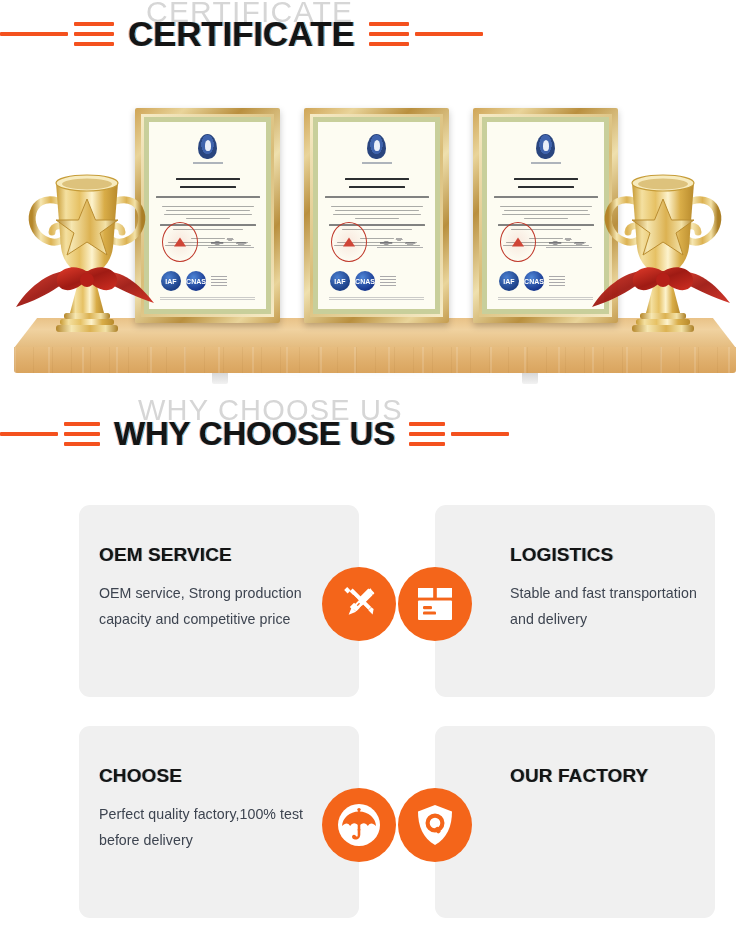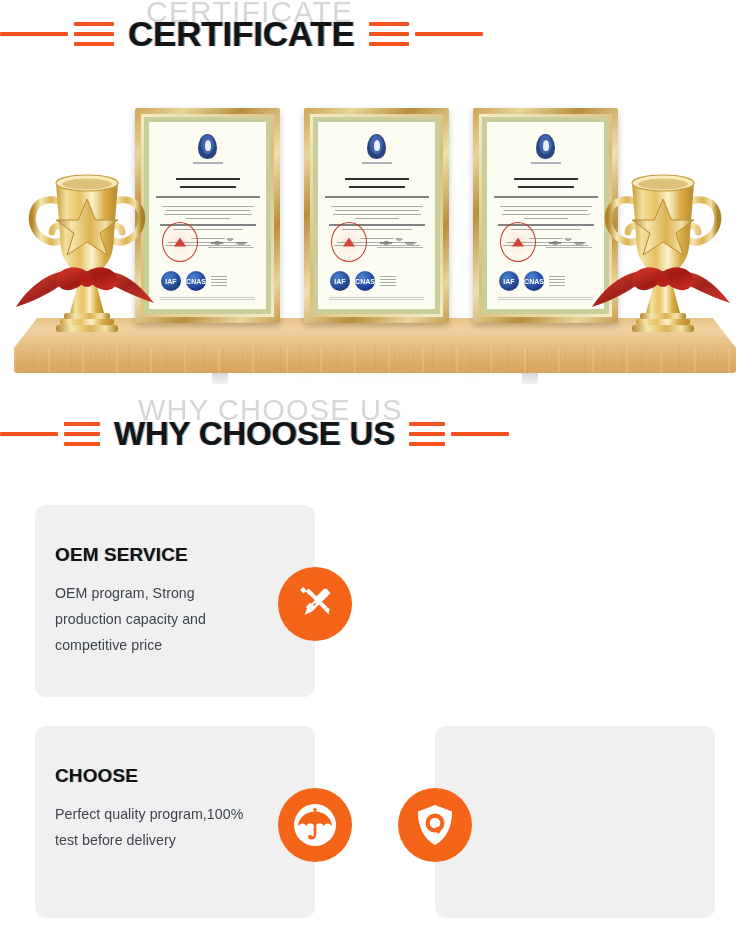--- a/index.html
+++ b/index.html
@@ -222,21 +222,21 @@
   .cert-footline { position: absolute; left: 11px; right: 11px; bottom: 7px; }
   .cert-footline i { display: block; height: 1px; background: #9a9a9f; opacity: .5; margin-bottom: 1.6px; }
 
   
   .trophy { position: absolute; bottom: 58px; width: 150px; height: 205px; }
   .trophy.left  { left: 12px; }
   .trophy.right { right: 12px; }
 
   
   #features { position: absolute; top: 505px; left: 0; width: 750px; }
-  .card-row { position: relative; height: 192px; }
+  .card-row { position: relative; height: 192px; margin-left: 44px; }
   .card-row + .card-row { margin-top: 29px; }
 
   .card {
     position: absolute;
     width: 280px; height: 192px;
     background: #f0f0f0;
     border-radius: 11px;
   }
   .card.pos-left  { left: 35px; }
   .card.pos-right { right: 35px; }
@@ -517,21 +517,21 @@
   </div>
 </div>
 
 <div id="features">
 
   <div class="card-row">
 
     <div class="card pos-left">
       <div class="card-text">
         <div class="card-title">OEM SERVICE</div>
-        <div class="card-desc">OEM program, Strong production capacity and competitive price</div>
+        <div class="card-desc">OEM service, Strong production capacity and competitive price</div>
       </div>
       <div class="card-icon">
         <svg width="42" height="42" viewBox="0 0 42 42">
           <g fill="#ffffff">
 
             <path d="M11.6 8.4 L14.6 5.4 L33.2 24 L30.2 27 Z" transform="rotate(0 21 21)"></path>
             <path d="M9.6 10.4 L12.6 7.4 L9.2 4 L6.2 7 Z"></path>
             <path d="M33.4 24.2 L30.4 27.2 L34.6 31.4 L35.6 25.9 Z"></path>
 
             <path d="M30.4 5.4 L33.4 8.4 L14.8 27 L11.8 24 Z"></path>
@@ -557,45 +557,65 @@
             <rect x="18.6" y="8.2" width="3.2" height="1.4"></rect>
             <rect x="18.6" y="12.2" width="3.2" height="1.4"></rect>
             <rect x="18.6" y="16.2" width="3.2" height="1.4"></rect>
             <rect x="18.6" y="20.2" width="3.2" height="1.4"></rect>
             <rect x="18.6" y="24.2" width="3.2" height="1.4"></rect>
           </g>
         </svg>
       </div>
     </div>
 
+    <div class="card pos-right">
+      <div class="card-text">
+        <div class="card-title">LOGISTICS</div>
+        <div class="card-desc">Stable and fast transportation and delivery</div>
+      </div>
+      <div class="card-icon">
+        <svg width="42" height="40" viewBox="0 0 42 40">
+          <g fill="#ffffff">
+            <path d="M4 4 L19.2 4 L19.2 13.6 L4 13.6 Z"></path>
+            <path d="M22.8 4 L38 4 L38 13.6 L22.8 13.6 Z"></path>
+            <rect x="4" y="16.4" width="34" height="19.6" rx="1"></rect>
+          </g>
+          <g fill="#f4651a">
+            <rect x="9" y="22" width="9" height="3.2" rx="1.2"></rect>
+            <rect x="9" y="27.4" width="13" height="3.2" rx="1.2"></rect>
+          </g>
+        </svg>
+      </div>
+    </div>
 
   </div>
 
   <div class="card-row">
 
     <div class="card pos-left">
       <div class="card-text">
         <div class="card-title">CHOOSE</div>
-        <div class="card-desc">Perfect quality program,100% test before delivery</div>
+        <div class="card-desc">Perfect quality factory,100% test before delivery</div>
       </div>
       <div class="card-icon">
         <svg width="52" height="52" viewBox="0 0 52 52">
           <circle cx="26" cy="26" r="21" fill="#ffffff"></circle>
           <g fill="#f4651a">
             <path d="M26 12.5 C16.5 12.5 9.5 19 9 27 C12 24 14.8 23.3 17.2 27 C19.4 23.4 22.6 23.1 26 27 C29.4 23.1 32.6 23.4 34.8 27 C37.2 23.3 40 24 43 27 C42.5 19 35.5 12.5 26 12.5 Z"></path>
             <rect x="24.7" y="12" width="2.6" height="20" rx="1.1"></rect>
             <path d="M24.7 30 L27.3 30 L27.3 35.5 C27.3 39.2 24.2 41.4 21 40.3 C19.3 39.7 18.6 38 19.3 36.7 C20 35.5 21.5 35.4 22.3 36.2 C23 36.9 23.2 37.6 24 37.6 C24.5 37.6 24.7 37.1 24.7 36.3 Z"></path>
             <circle cx="26" cy="10.6" r="1.7"></circle>
           </g>
         </svg>
       </div>
     </div>
 
     <div class="card pos-right">
       <div class="card-text">
+        <div class="card-title">OUR FACTORY</div>
       </div>
       <div class="card-icon">
         <svg width="42" height="46" viewBox="0 0 42 46">
           <path d="M21 3 L38 9.6 C38 24 33 36.5 21 43 C9 36.5 4 24 4 9.6 Z" fill="#ffffff"></path>
           <g fill="none" stroke="#f4651a" stroke-width="4.2">
             <circle cx="21" cy="21" r="7.4"></circle>
           </g>
           <rect x="21.6" y="24.8" width="4.4" height="6.6" rx="2" fill="#f4651a" transform="rotate(-32 23.8 28.1)"></rect>
         </svg>
       </div>

